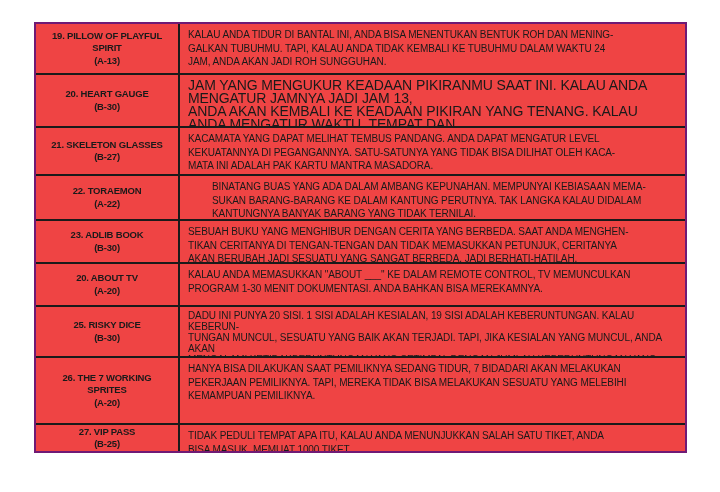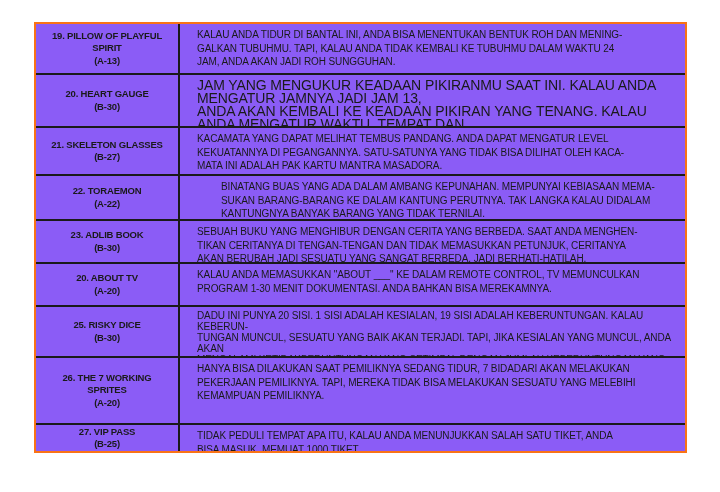--- a/index.html
+++ b/index.html
@@ -8,23 +8,23 @@
     background:#ffffff;
     font-family:"Liberation Sans",sans-serif;
     color:#1a1a1a;
     position:relative;
     overflow:hidden;
   }
   .gadget-table{
     position:absolute;
     left:34px;top:22px;
     width:653px;
-    border:2px solid #f97316;
+    border:2px solid #701a75;
     box-sizing:border-box;
-    background:#8b5cf6;
+    background:#ef4444;
   }
   .row{
     display:flex;
     box-sizing:border-box;
     border-bottom:2px solid #1a1a1a;
   }
   .row:last-child{border-bottom:none;}
   .r0{height:51px;}
   .r1{height:53px;}
   .r2{height:48px;}
@@ -62,21 +62,20 @@
   }
   .desc-cell{
     flex:1;
     box-sizing:border-box;
     padding:4px 8px 2px 8px;
     font-size:10px;
     line-height:13.5px;
     letter-spacing:-0.1px;
     white-space:pre-line;
     overflow:hidden;
-    margin-left:9px;
   }
   .r1 .desc-cell{font-size:14px;line-height:13px;}
   .r6 .desc-cell{font-size:10px;line-height:11px;padding-top:3px;}
 </style>
 </head>
 <body>
 
 <div class="gadget-table">
 
   <div class="row r0">

